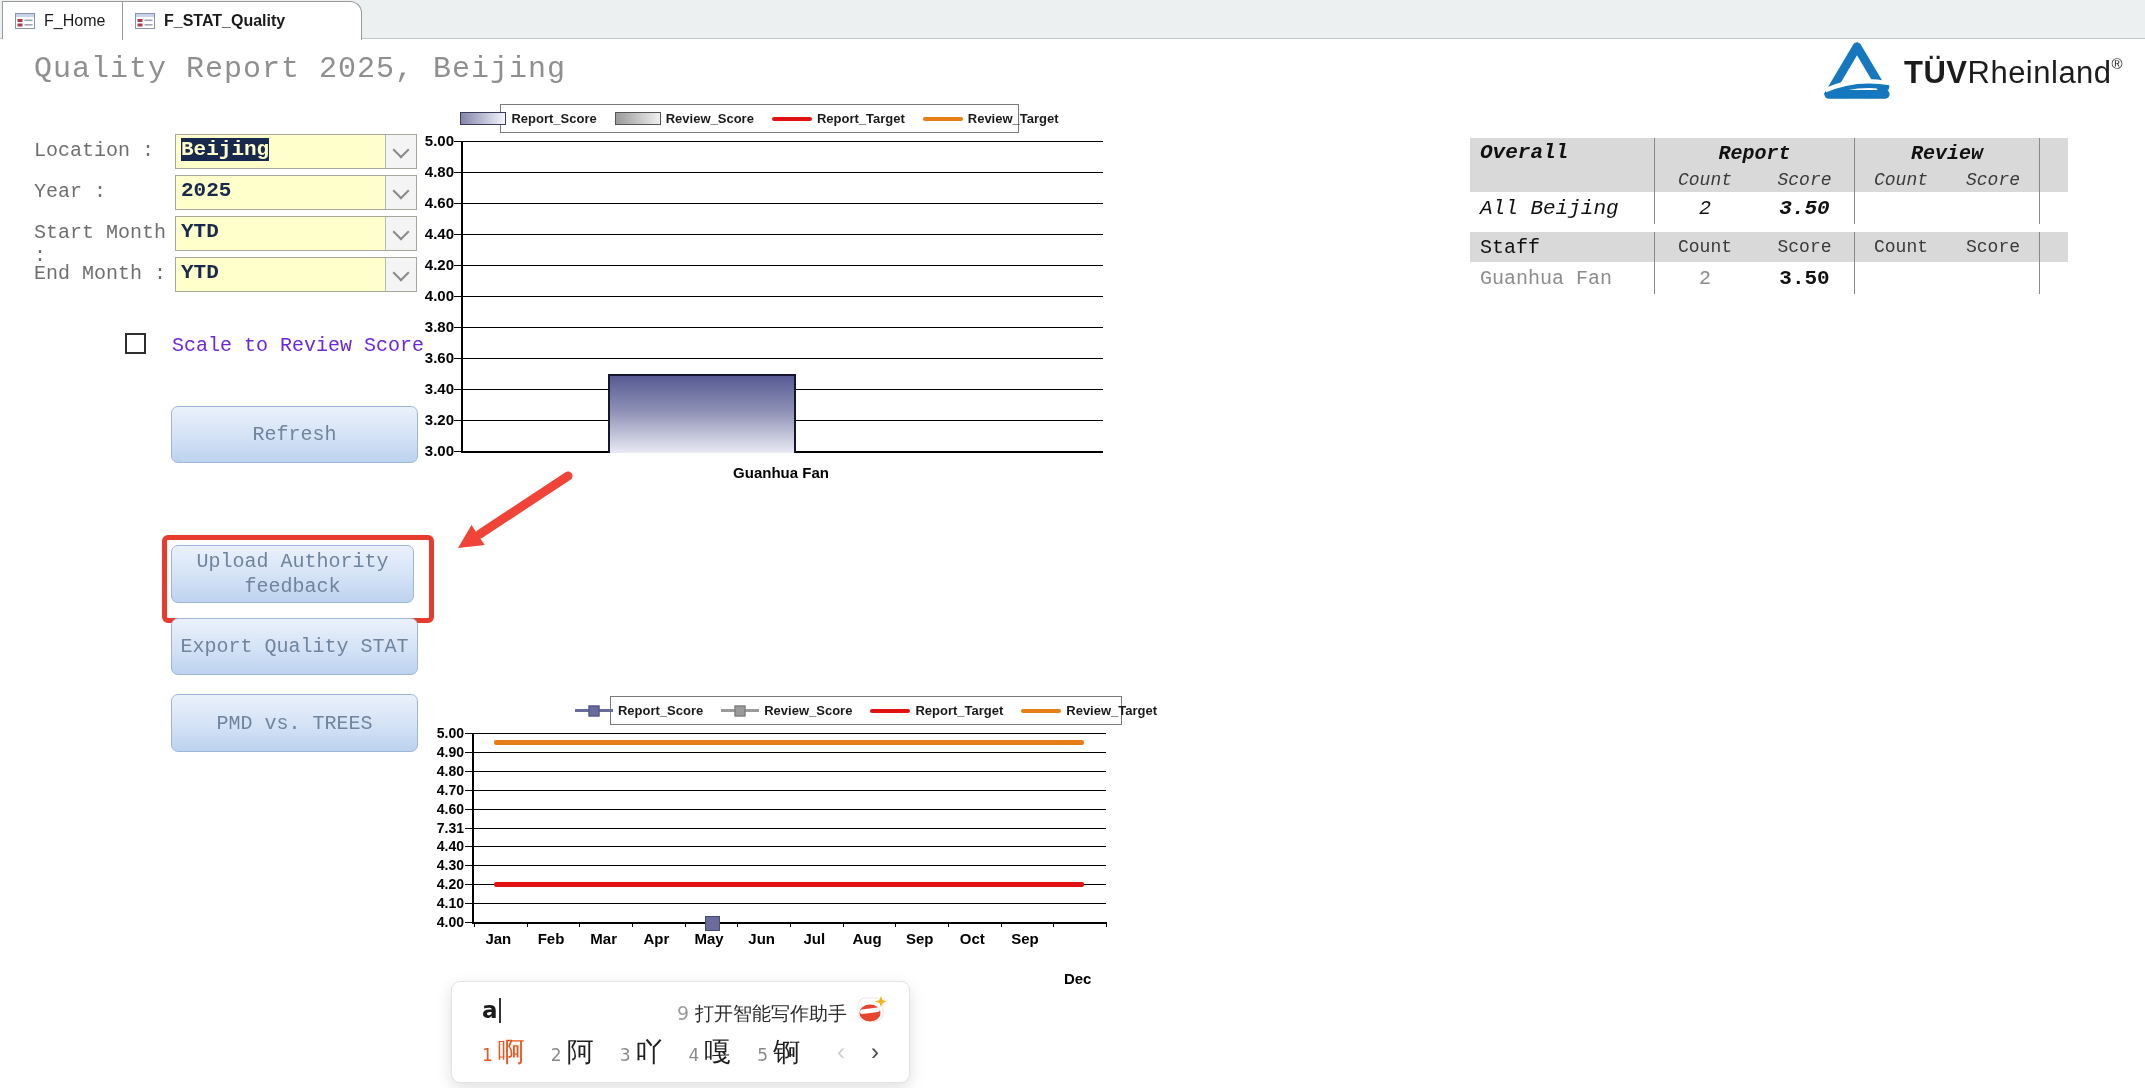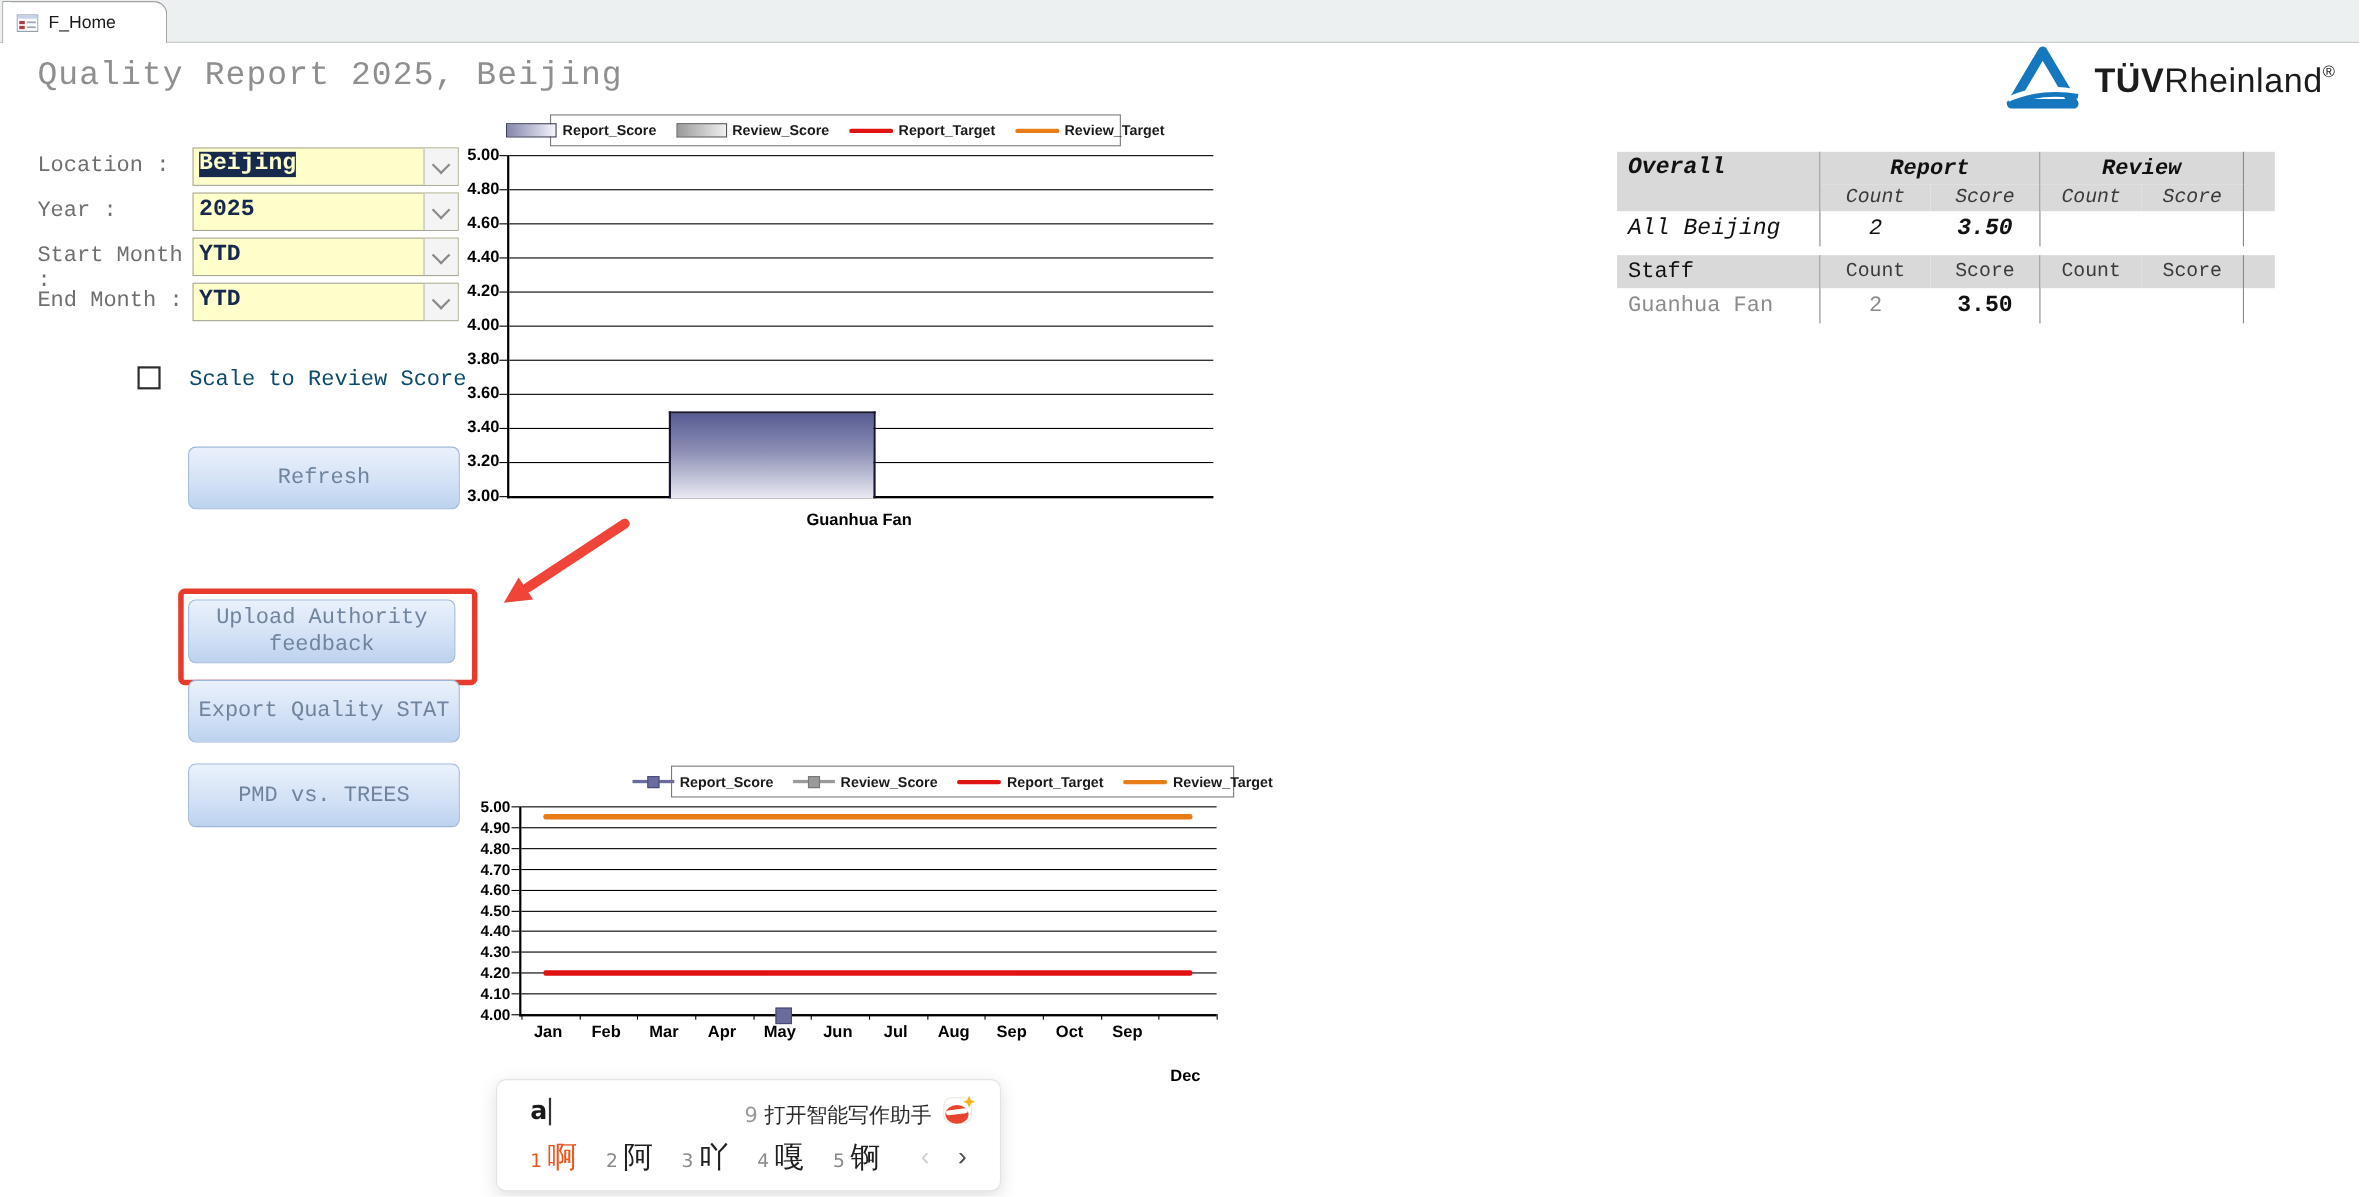--- a/index.html
+++ b/index.html
@@ -30,21 +30,21 @@
          border:1px solid #a7a79b;display:flex;align-items:stretch;}
   .combo-val{flex:1;font-size:21px;font-weight:600;color:#17294d;padding:3px 0 0 5px;
              white-space:nowrap;overflow:hidden;}
   .combo-val .sel{background:#17294d;color:#ffffcc;}
   .combo-btn{width:30px;background:#f4f4f4;border-left:1px solid #b9b9b9;display:flex;
              align-items:center;justify-content:center;color:#7a7a7a;}
   .chev{width:10px;height:10px;border-right:2px solid #8a8a8a;border-bottom:2px solid #8a8a8a;
         transform:rotate(45deg);margin-top:-4px;}
   .cbox{position:absolute;left:125px;top:333px;width:17px;height:17px;border:2px solid #2e2e2e;
         background:#fff;}
-  .cbox-label{position:absolute;left:172px;top:334px;font-size:20px;color:#0c4a6e;}
+  .cbox-label{position:absolute;left:172px;top:334px;font-size:20px;color:#6d28d9;}
 
   .btn{position:absolute;left:171px;width:245px;border:1px solid #9db7d9;border-radius:7px;
        background:linear-gradient(180deg,#eaf1fb 0%,#d4e2f6 55%,#bcd2ee 100%);
        color:#70849e;font-size:20px;display:flex;align-items:center;justify-content:center;
        text-align:center;line-height:25px;cursor:pointer;}
   .redbox{position:absolute;left:162px;top:535px;width:262px;height:78px;
           border:5px solid #e73b2d;border-radius:6px;pointer-events:none;}
 
   
   .chart{position:absolute;font-family:"Liberation Sans",sans-serif;}
@@ -123,20 +123,33 @@
             <rect x="0.5" y="0.5" width="19" height="15" fill="#fff" stroke="#8a97a8"></rect>
             <rect x="1" y="1" width="18" height="3" fill="#c7d3e8"></rect>
             <rect x="2.5" y="6" width="5" height="3" fill="#b03a48"></rect>
             <rect x="2.5" y="10.5" width="5" height="3" fill="#b03a48"></rect>
             <rect x="9.5" y="6.5" width="8" height="1.6" fill="#9aa7b8"></rect>
             <rect x="9.5" y="11" width="8" height="1.6" fill="#9aa7b8"></rect>
           </svg>
       </span>
       <span>F_Home</span>
     </div>
+    <div class="tab active" style="left:122px;width:208px;">
+      <span class="tab-icon">
+        <svg width="20" height="16" viewBox="0 0 20 16">
+            <rect x="0.5" y="0.5" width="19" height="15" fill="#fff" stroke="#8a97a8"></rect>
+            <rect x="1" y="1" width="18" height="3" fill="#c7d3e8"></rect>
+            <rect x="2.5" y="6" width="5" height="3" fill="#b03a48"></rect>
+            <rect x="2.5" y="10.5" width="5" height="3" fill="#b03a48"></rect>
+            <rect x="9.5" y="6.5" width="8" height="1.6" fill="#9aa7b8"></rect>
+            <rect x="9.5" y="11" width="8" height="1.6" fill="#9aa7b8"></rect>
+          </svg>
+      </span>
+      <span>F_STAT_Quality</span>
+    </div>
   </div>
 
   <div class="page-title mono">Quality Report 2025, Beijing</div>
 
   <div class="logo">
     <span>
       <svg width="70" height="62" viewBox="0 0 72 62">
         <path d="M36 6 L65 55 L7 55 Z" fill="none" stroke="#1577bd" stroke-width="9" stroke-linejoin="round"></path>
         <path d="M4 52 Q34 38 68 45" stroke="#ffffff" stroke-width="7" fill="none"></path>
         <path d="M3 56 Q34 42 69 48" stroke="#1577bd" stroke-width="4.5" fill="none"></path>
@@ -328,21 +341,21 @@
   <div class="ytick" style="left: 6px; width: 58px; top: 31px; font-size: 14px;">5.00</div>
       <div class="ystub" style="left: 65px; top: 39px;"></div>
       <div class="ytick" style="left: 6px; width: 58px; top: 49.9px; font-size: 14px;">4.90</div>
       <div class="ystub" style="left: 65px; top: 57.9px;"></div>
       <div class="ytick" style="left: 6px; width: 58px; top: 68.8px; font-size: 14px;">4.80</div>
       <div class="ystub" style="left: 65px; top: 76.8px;"></div>
       <div class="ytick" style="left: 6px; width: 58px; top: 87.7px; font-size: 14px;">4.70</div>
       <div class="ystub" style="left: 65px; top: 95.7px;"></div>
       <div class="ytick" style="left: 6px; width: 58px; top: 106.6px; font-size: 14px;">4.60</div>
       <div class="ystub" style="left: 65px; top: 114.6px;"></div>
-      <div class="ytick" style="left: 6px; width: 58px; top: 125.5px; font-size: 14px;">4.50</div>
+      <div class="ytick" style="left: 6px; width: 58px; top: 125.5px; font-size: 14px;">7.31</div>
       <div class="ystub" style="left: 65px; top: 133.5px;"></div>
       <div class="ytick" style="left: 6px; width: 58px; top: 144.4px; font-size: 14px;">4.40</div>
       <div class="ystub" style="left: 65px; top: 152.4px;"></div>
       <div class="ytick" style="left: 6px; width: 58px; top: 163.3px; font-size: 14px;">4.30</div>
       <div class="ystub" style="left: 65px; top: 171.3px;"></div>
       <div class="ytick" style="left: 6px; width: 58px; top: 182.2px; font-size: 14px;">4.20</div>
       <div class="ystub" style="left: 65px; top: 190.2px;"></div>
       <div class="ytick" style="left: 6px; width: 58px; top: 201.1px; font-size: 14px;">4.10</div>
       <div class="ystub" style="left: 65px; top: 209.1px;"></div>
       <div class="ytick" style="left: 6px; width: 58px; top: 220px; font-size: 14px;">4.00</div>

